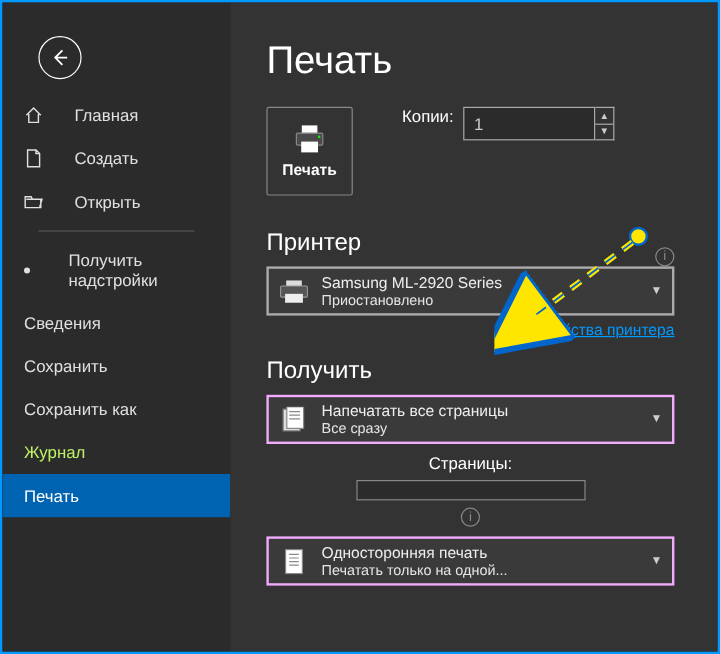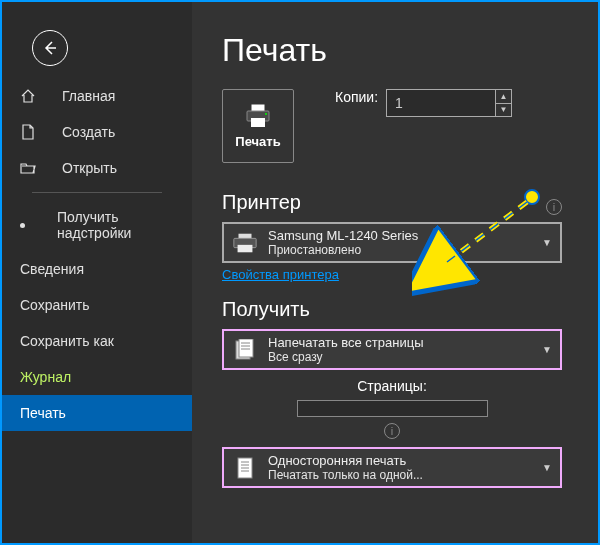--- a/index.html
+++ b/index.html
@@ -109,40 +109,41 @@
     .dd-icon { width: 26px; height: 22px; margin-right: 10px; flex-shrink: 0; }
     .dd-text { flex: 1; display: flex; flex-direction: column; }
     .dd-primary { font-size: 13px; color: #eee; }
     .dd-secondary { font-size: 12px; color: #e5e5e5; }
     .dd-arrow { font-size: 10px; color: #ccc; }
     .link {
       color: #0099ff;
       text-decoration: underline;
       font-size: 13px;
       display: block;
+      text-align: right;
       width: 340px;
       margin-top: 4px;
       margin-bottom: 16px;
       cursor: pointer;
     }
     .field-row {
       display: flex; align-items: center;
       gap: 6px; margin: 8px 0;
     }
     .field-label { font-size: 14px; }
     .field-input {
       flex: 1; height: 26px;
       background: #2b2b2b;
       border: 1px solid #888;
       color: #ccc;
       padding: 0 6px;
       max-width: 262px;
     }
     .printer-section { margin-bottom: 10px; }
-    .printer-header { display: flex; align-items: center; width: 340px; }
+    .printer-header { display: flex; align-items: flex-end; width: 340px; }
     
     .annotation {
       position: absolute;
       left: 410px; top: 185px;
       width: 140px; height: 110px;
       pointer-events: none;
     }
   </style>
 </head>
 <body>
@@ -227,21 +228,21 @@
         <div class="section-title">Принтер</div>
         <span class="info-icon">i</span>
       </div>
       <div class="dropdown selected">
         <svg class="dd-icon" viewBox="0 0 28 22">
           <rect x="7" y="1" width="14" height="5" fill="#ddd"></rect>
           <rect x="2" y="6" width="24" height="10" rx="1" fill="#555" stroke="#999"></rect>
           <rect x="6" y="13" width="16" height="8" fill="#eee"></rect>
         </svg>
         <div class="dd-text">
-          <span class="dd-primary">Samsung ML-1240 Series</span>
+          <span class="dd-primary">Samsung ML-2920 Series</span>
           <span class="dd-secondary">Приостановлено</span>
         </div>
         <span class="dd-arrow">▼</span>
       </div>
       <a class="link">Свойства принтера</a>
     </div>
 
     <div class="section-title">Получить</div>
 
     <div class="dropdown">

